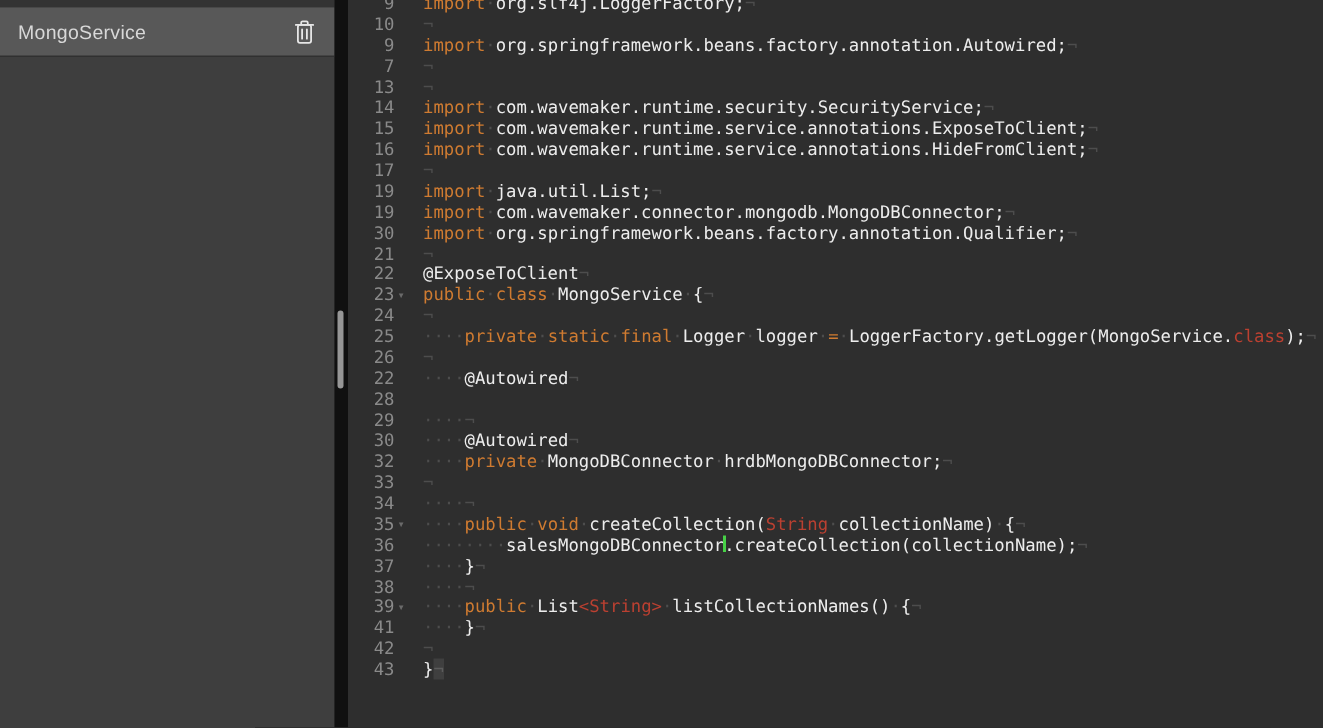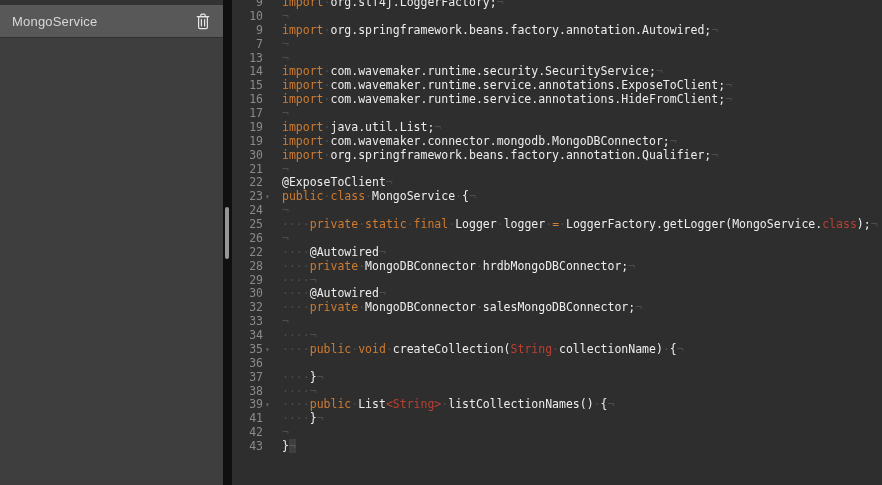--- a/index.html
+++ b/index.html
@@ -73,28 +73,28 @@
         <div class="line"><div class="gut"><span class="num">19</span><span class="foldslot"></span></div><div class="codeln"><span class="tk-k">import</span><span class="tk-w">·</span><span class="tk-p">java.util.List;</span><span class="tk-n">¬</span></div></div>
         <div class="line"><div class="gut"><span class="num">19</span><span class="foldslot"></span></div><div class="codeln"><span class="tk-k">import</span><span class="tk-w">·</span><span class="tk-p">com.wavemaker.connector.mongodb.MongoDBConnector;</span><span class="tk-n">¬</span></div></div>
         <div class="line"><div class="gut"><span class="num">30</span><span class="foldslot"></span></div><div class="codeln"><span class="tk-k">import</span><span class="tk-w">·</span><span class="tk-p">org.springframework.beans.factory.annotation.Qualifier;</span><span class="tk-n">¬</span></div></div>
         <div class="line"><div class="gut"><span class="num">21</span><span class="foldslot"></span></div><div class="codeln"><span class="tk-n">¬</span></div></div>
         <div class="line"><div class="gut"><span class="num">22</span><span class="foldslot"></span></div><div class="codeln"><span class="tk-p">@ExposeToClient</span><span class="tk-n">¬</span></div></div>
         <div class="line"><div class="gut"><span class="num">23</span><span class="foldslot">▾</span></div><div class="codeln"><span class="tk-k">public</span><span class="tk-w">·</span><span class="tk-k">class</span><span class="tk-w">·</span><span class="tk-p">MongoService</span><span class="tk-w">·</span><span class="tk-p">{</span><span class="tk-n">¬</span></div></div>
         <div class="line"><div class="gut"><span class="num">24</span><span class="foldslot"></span></div><div class="codeln"><span class="tk-n">¬</span></div></div>
         <div class="line"><div class="gut"><span class="num">25</span><span class="foldslot"></span></div><div class="codeln"><span class="tk-w">····</span><span class="tk-k">private</span><span class="tk-w">·</span><span class="tk-k">static</span><span class="tk-w">·</span><span class="tk-k">final</span><span class="tk-w">·</span><span class="tk-p">Logger</span><span class="tk-w">·</span><span class="tk-p">logger</span><span class="tk-w">·</span><span class="tk-k">=</span><span class="tk-w">·</span><span class="tk-p">LoggerFactory.getLogger(MongoService.</span><span class="tk-t">class</span><span class="tk-p">);</span><span class="tk-n">¬</span></div></div>
         <div class="line"><div class="gut"><span class="num">26</span><span class="foldslot"></span></div><div class="codeln"><span class="tk-n">¬</span></div></div>
         <div class="line"><div class="gut"><span class="num">22</span><span class="foldslot"></span></div><div class="codeln"><span class="tk-w">····</span><span class="tk-p">@Autowired</span><span class="tk-n">¬</span></div></div>
-        <div class="line"><div class="gut"><span class="num">28</span><span class="foldslot"></span></div><div class="codeln"><span class="tk-w">····</span><span class="tk-k">private</span><span class="tk-w">·</span><span class="tk-p">MongoDBConnector</span><span class="tk-w">·</span><span class="tk-p">hrdbMongoDBConnector;</span><span class="tk-n">¬</span></div></div>
+        <div class="line"><div class="gut"><span class="num">28</span><span class="foldslot"></span></div></div>
         <div class="line"><div class="gut"><span class="num">29</span><span class="foldslot"></span></div><div class="codeln"><span class="tk-w">····</span><span class="tk-n">¬</span></div></div>
         <div class="line"><div class="gut"><span class="num">30</span><span class="foldslot"></span></div><div class="codeln"><span class="tk-w">····</span><span class="tk-p">@Autowired</span><span class="tk-n">¬</span></div></div>
-        <div class="line"><div class="gut"><span class="num">32</span><span class="foldslot"></span></div><div class="codeln"><span class="tk-w">····</span><span class="tk-k">private</span><span class="tk-w">·</span><span class="tk-p">MongoDBConnector</span><span class="tk-w">·</span><span class="tk-p">salesMongoDBConnector;</span><span class="tk-n">¬</span></div></div>
+        <div class="line"><div class="gut"><span class="num">32</span><span class="foldslot"></span></div><div class="codeln"><span class="tk-w">····</span><span class="tk-k">private</span><span class="tk-w">·</span><span class="tk-p">MongoDBConnector</span><span class="tk-w">·</span><span class="tk-p">hrdbMongoDBConnector;</span><span class="tk-n">¬</span></div></div>
         <div class="line"><div class="gut"><span class="num">33</span><span class="foldslot"></span></div><div class="codeln"><span class="tk-n">¬</span></div></div>
         <div class="line"><div class="gut"><span class="num">34</span><span class="foldslot"></span></div><div class="codeln"><span class="tk-w">····</span><span class="tk-n">¬</span></div></div>
         <div class="line"><div class="gut"><span class="num">35</span><span class="foldslot">▾</span></div><div class="codeln"><span class="tk-w">····</span><span class="tk-k">public</span><span class="tk-w">·</span><span class="tk-k">void</span><span class="tk-w">·</span><span class="tk-p">createCollection(</span><span class="tk-t">String</span><span class="tk-w">·</span><span class="tk-p">collectionName)</span><span class="tk-w">·</span><span class="tk-p">{</span><span class="tk-n">¬</span></div></div>
-        <div class="line"><div class="gut"><span class="num">36</span><span class="foldslot"></span></div></div>
+        <div class="line"><div class="gut"><span class="num">36</span><span class="foldslot"></span></div><div class="codeln"><span class="tk-w">········</span><span class="tk-p">salesMongoDBConnector</span><span class="tk-caret"></span><span class="tk-p">.createCollection(collectionName);</span><span class="tk-n">¬</span></div></div>
         <div class="line"><div class="gut"><span class="num">37</span><span class="foldslot"></span></div><div class="codeln"><span class="tk-w">····</span><span class="tk-p">}</span><span class="tk-n">¬</span></div></div>
         <div class="line"><div class="gut"><span class="num">38</span><span class="foldslot"></span></div><div class="codeln"><span class="tk-w">····</span><span class="tk-n">¬</span></div></div>
         <div class="line"><div class="gut"><span class="num">39</span><span class="foldslot">▾</span></div><div class="codeln"><span class="tk-w">····</span><span class="tk-k">public</span><span class="tk-w">·</span><span class="tk-p">List</span><span class="tk-t">&lt;String&gt;</span><span class="tk-w">·</span><span class="tk-p">listCollectionNames()</span><span class="tk-w">·</span><span class="tk-p">{</span><span class="tk-n">¬</span></div></div>
         <div class="line"><div class="gut"><span class="num">41</span><span class="foldslot"></span></div><div class="codeln"><span class="tk-w">····</span><span class="tk-p">}</span><span class="tk-n">¬</span></div></div>
         <div class="line"><div class="gut"><span class="num">42</span><span class="foldslot"></span></div><div class="codeln"><span class="tk-n">¬</span></div></div>
         <div class="line"><div class="gut"><span class="num">43</span><span class="foldslot"></span></div><div class="codeln"><span class="tk-p">}</span><span class="tk-hl">¬</span></div></div>
       </div>
   </main>
 
 </div>

